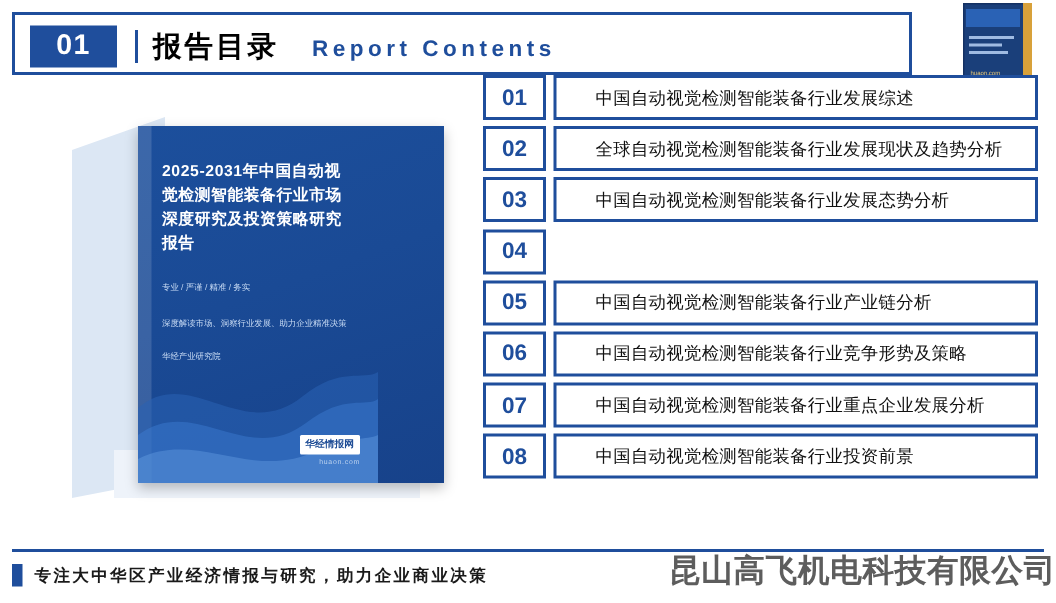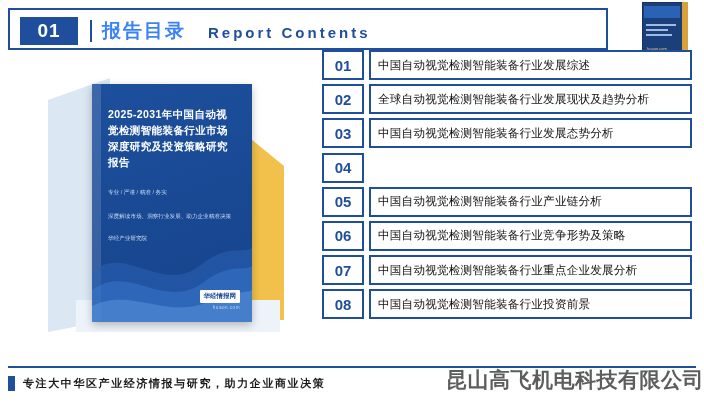--- a/index.html
+++ b/index.html
@@ -52,21 +52,21 @@
     width: 2px;
     height: 22px;
     background: #1f4e9c;
   }
   .header-title-cn {
     position: absolute;
     left: 92px;
     top: 8px;
     font-size: 19px;
     font-weight: bold;
-    color: #3b82f6;
+    color: #000000;
     letter-spacing: 2px;
     text-align: right;
   }
   .header-title-en {
     position: absolute;
     left: 198px;
     top: 14px;
     font-size: 15px;
     font-weight: bold;
     color: #1f4e9c;
@@ -128,20 +128,21 @@
   }
   .book-cover {
     position: absolute;
     left: 52px;
     top: 14px;
     width: 160px;
     height: 238px;
     background: linear-gradient(160deg, #1c4f9c 0%, #1a4a95 45%, #17428a 100%);
     box-shadow: 0 3px 8px rgba(0,0,0,0.25);
     overflow: hidden;
+    padding-left: 44px;
   }
   .book-spine {
     position: absolute;
     left: 0; top: 0;
     width: 9px; height: 100%;
     background: rgba(255,255,255,0.14);
   }
   .cover-title {
     position: absolute;
     left: 16px;
@@ -227,21 +228,21 @@
     justify-content: center;
     background: #ffffff;
   }
   .toc-text {
     flex: 1 1 auto;
     margin-left: 5px;
     border: 2px solid #1f4e9c;
     box-sizing: border-box;
     display: flex;
     align-items: center;
-    padding-left: 7px;
+    padding-left: 26px;
     font-size: 11.6px;
     color: #111111;
     background: #ffffff;
     letter-spacing: 0.2px;
   }
 
   
   .footer-rule {
     position: absolute;
     left: 8px;

